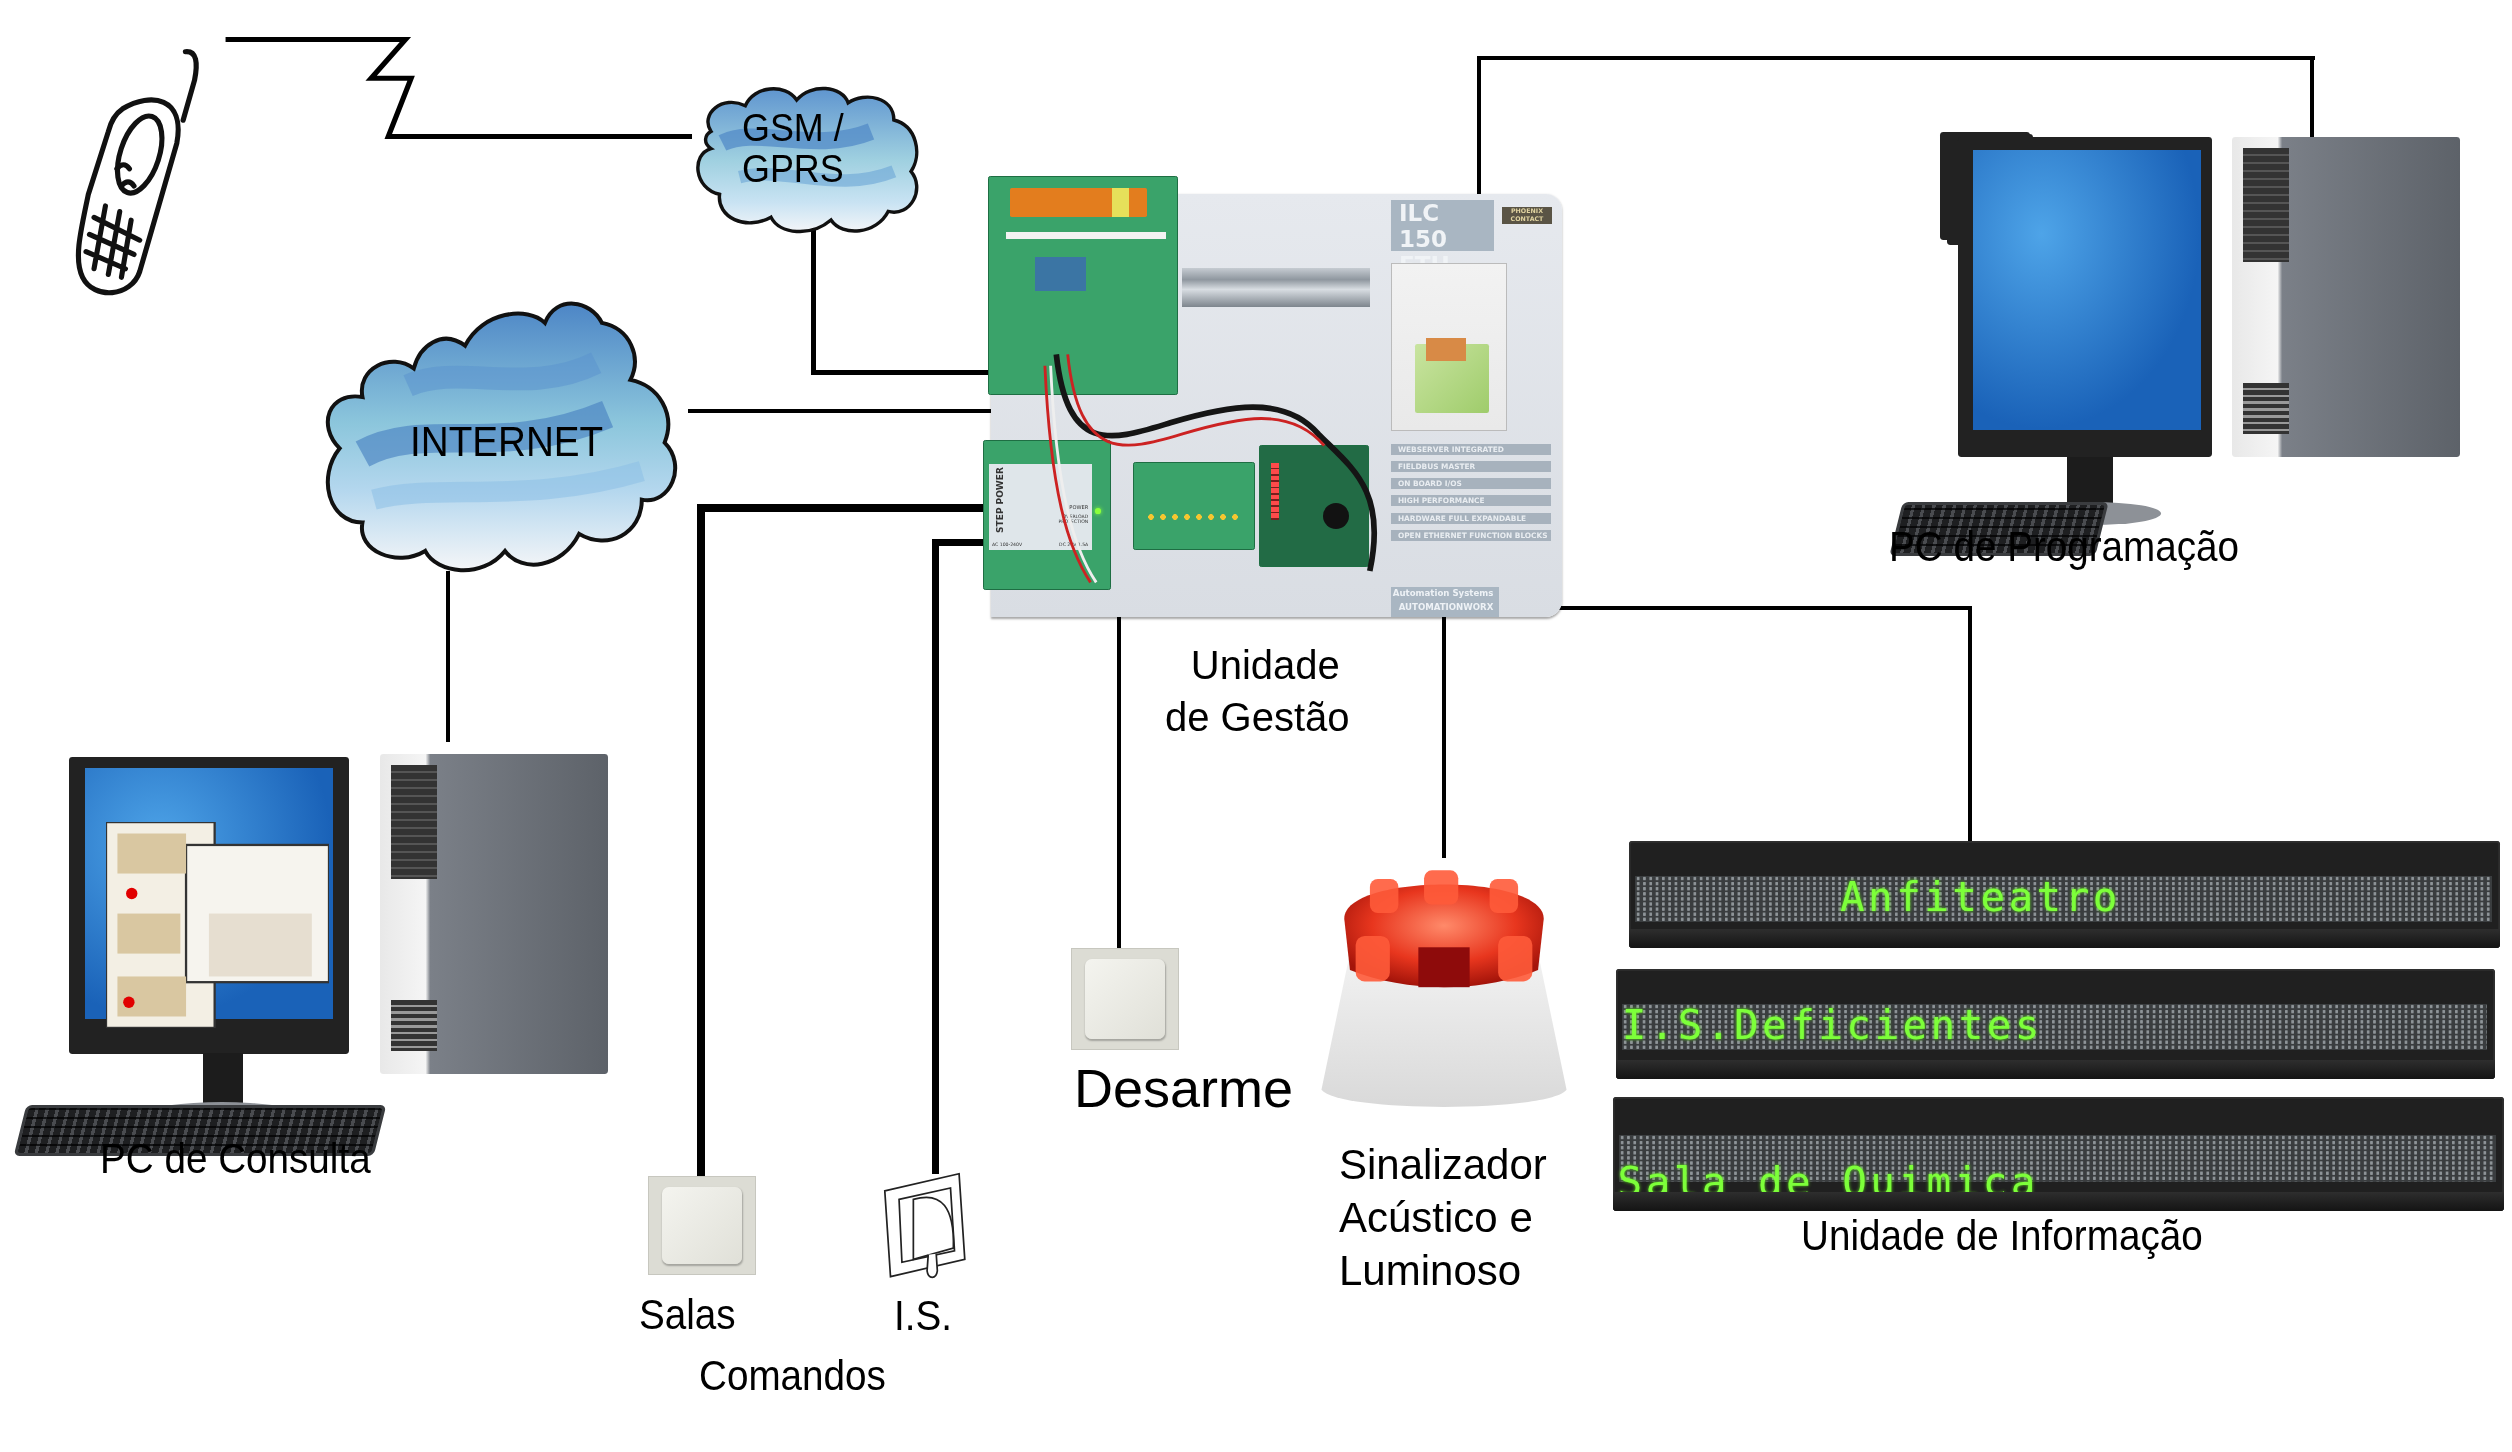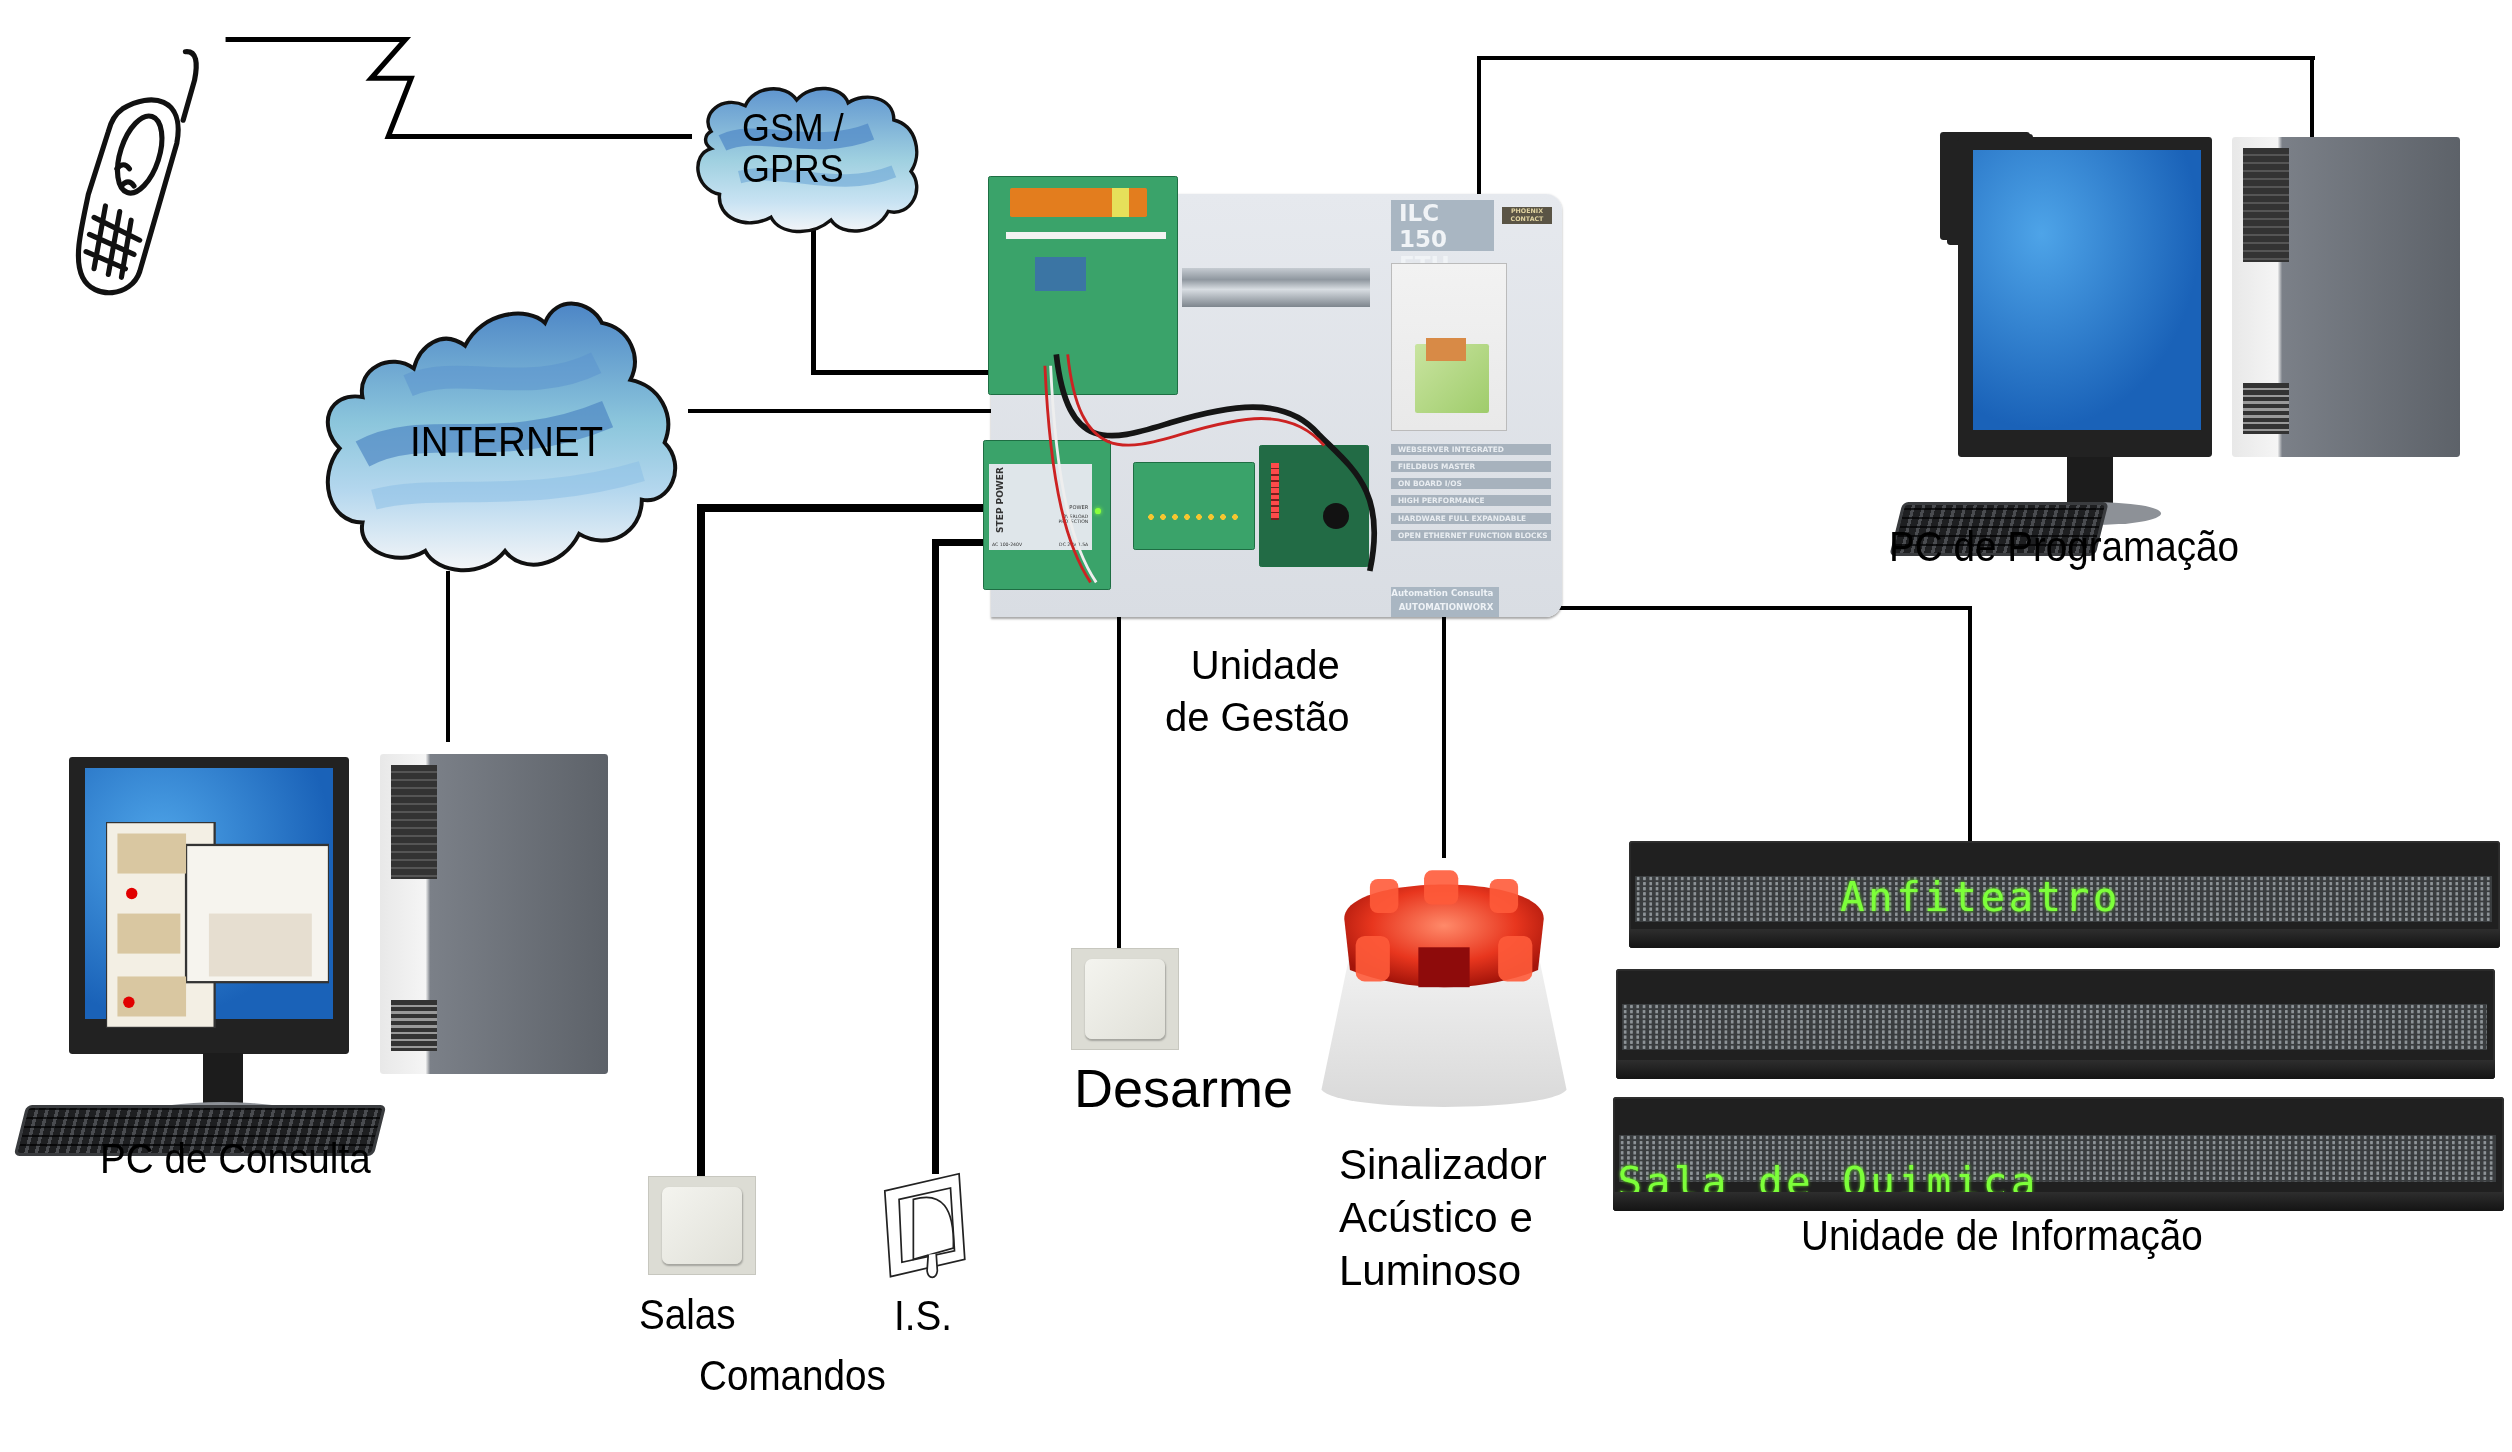--- a/index.html
+++ b/index.html
@@ -117,21 +117,21 @@
     <div class="abs" style="left:23px;top:80px;width:74px;height:69px;background:linear-gradient(135deg,#c9e4a0,#9fcc6b);border-radius:2.3px;"></div>
     <div class="abs" style="left:34px;top:74px;width:40px;height:23px;background:#d88a46;"></div>
   </div>
   <div class="feat" style="top:250px">WEBSERVER INTEGRATED</div>
   <div class="feat" style="top:267px">FIELDBUS MASTER</div>
   <div class="feat" style="top:284px">ON BOARD I/OS</div>
   <div class="feat" style="top:301px">HIGH PERFORMANCE</div>
   <div class="feat" style="top:319px">HARDWARE FULL EXPANDABLE</div>
   <div class="feat" style="top:336px">OPEN ETHERNET FUNCTION BLOCKS</div>
   <div class="foot">
-    <div>Automation Consulta</div>
+    <div>Automation Systems</div>
     <div>AUTOMATIONWORX</div>
   </div>
 
   <div class="rail" style="left:191px;top:74px;width:188px;height:39px;"></div>
 </div>
 
 <div class="green" style="left:988px;top:176px;width:188px;height:217px;">
   <div class="abs" style="left:20.6px;top:11.4px;width:137px;height:28.5px;background:#e37d1e;border-radius:1.7px;"></div>
   <div class="abs" style="left:123px;top:11.4px;width:17px;height:28.5px;background:#e6e05a;"></div>
   <div class="abs" style="left:17px;top:55px;width:160px;height:6.9px;background:#f3f3f3;"></div>
@@ -311,20 +311,21 @@
   <div>Luminoso</div>
 </div>
 
 <div class="led" style="left:1629px;top:841px;width:871px;height:107px;">
   <div class="face" style="top:35px;height:46px"></div>
   <div class="msg" style="left:211px;top:38px;">Anfiteatro</div>
   <div class="base"></div>
 </div>
 <div class="led" style="left:1616px;top:969px;width:879px;height:110px;">
   <div class="face" style="top:35px;height:46px"></div>
+  <div class="msg" style="left:5.7px;top:38px;">I.S.Deficientes</div>
   <div class="base"></div>
 </div>
 <div class="led" style="left:1613px;top:1097px;width:891px;height:114px;">
   <div class="face" style="top:38px;height:47px"></div>
   <div class="msg" style="left:4.6px;top:40px;margin-top:27px;">Sala de Quimica</div>
   <div class="base"></div>
 </div>
 <div class="lbl" style="left:1801px;top:1213px;font-size:42px;transform:scaleX(0.92);transform-origin:left top;">Unidade de Informação</div>
 
 

